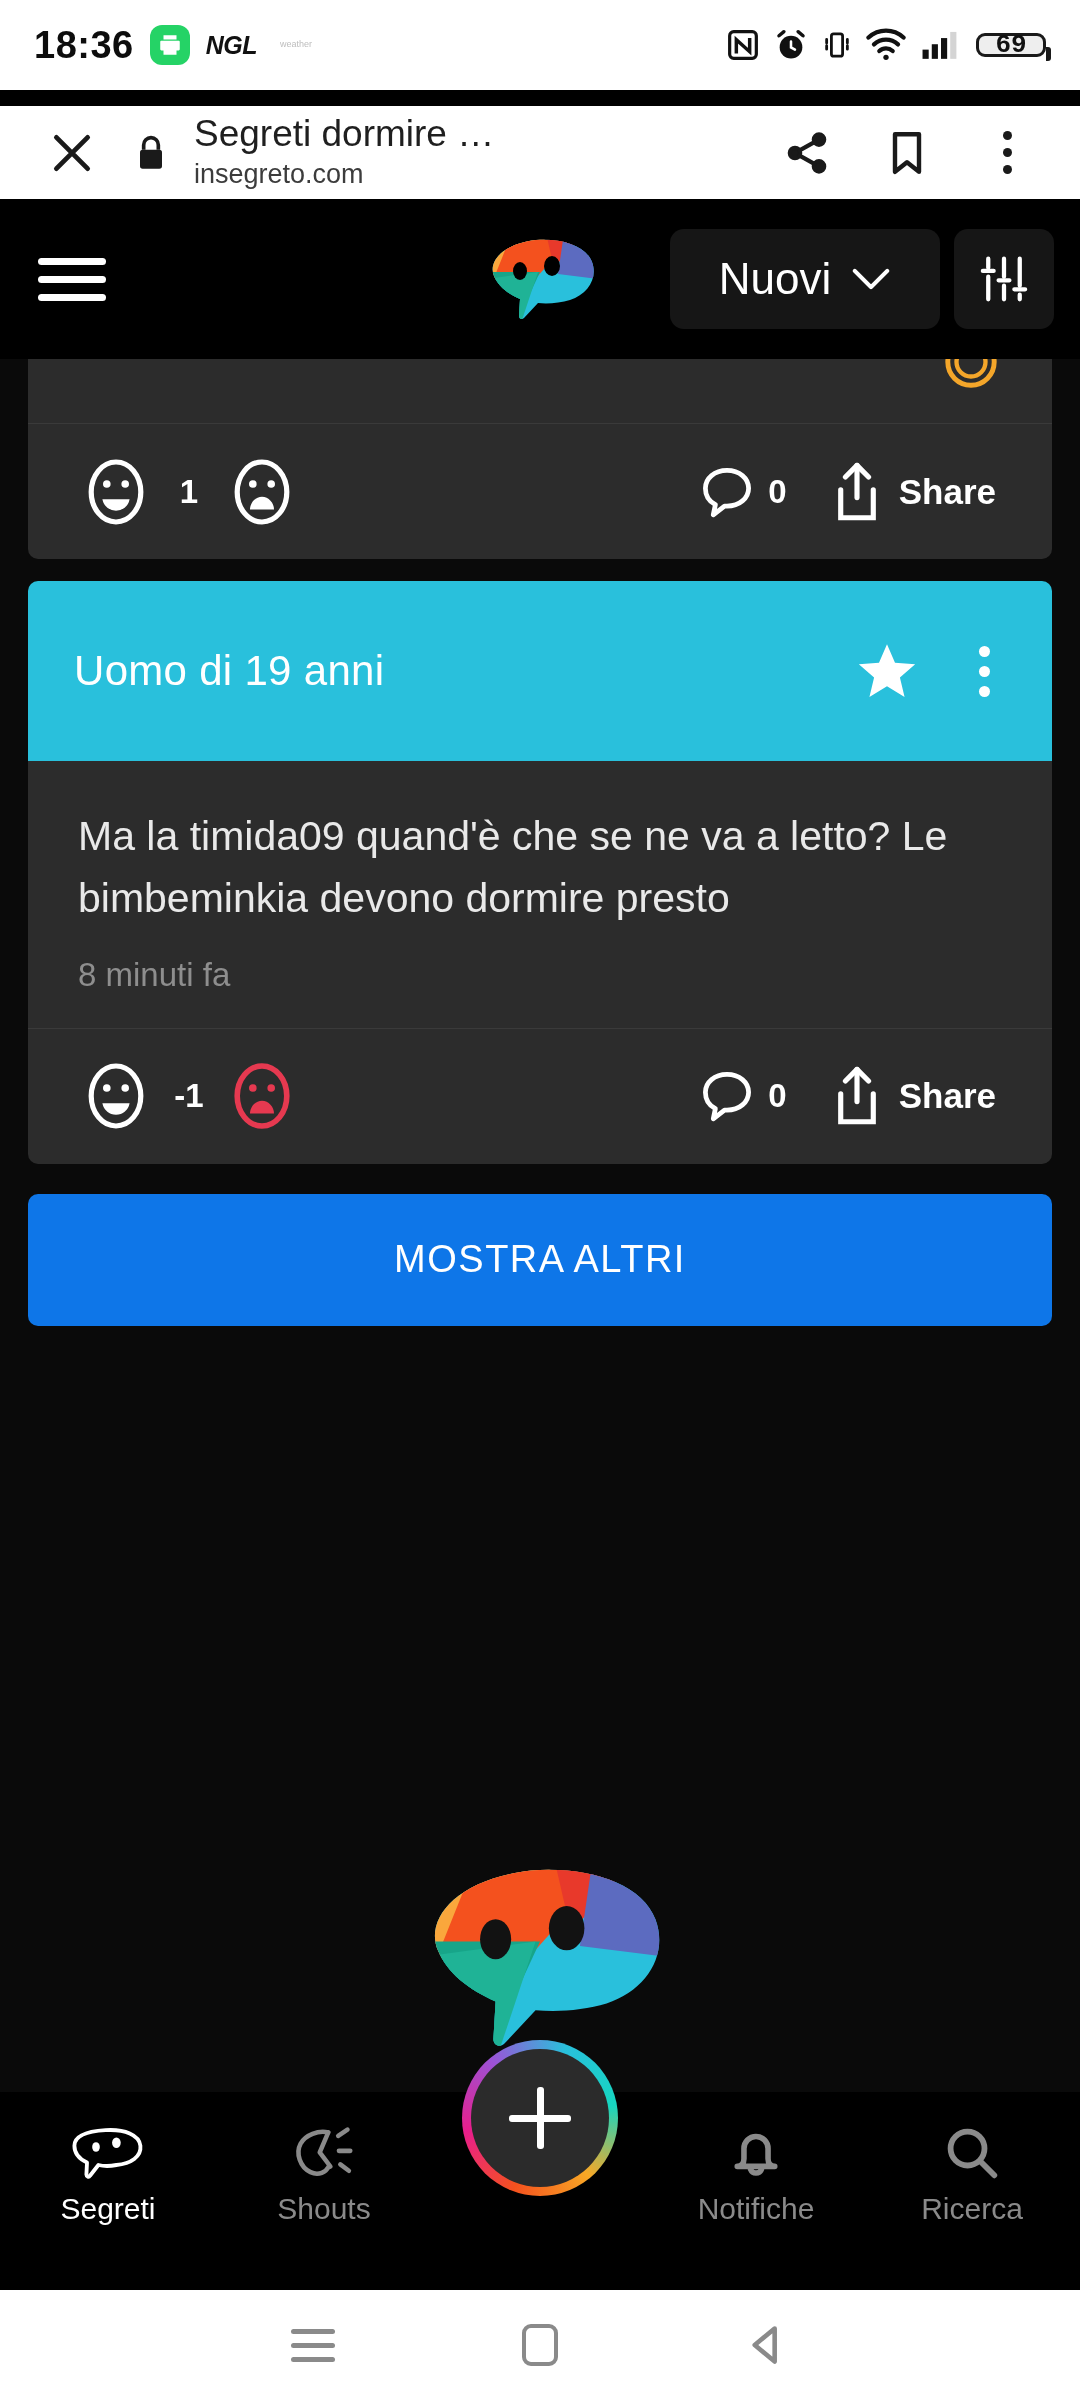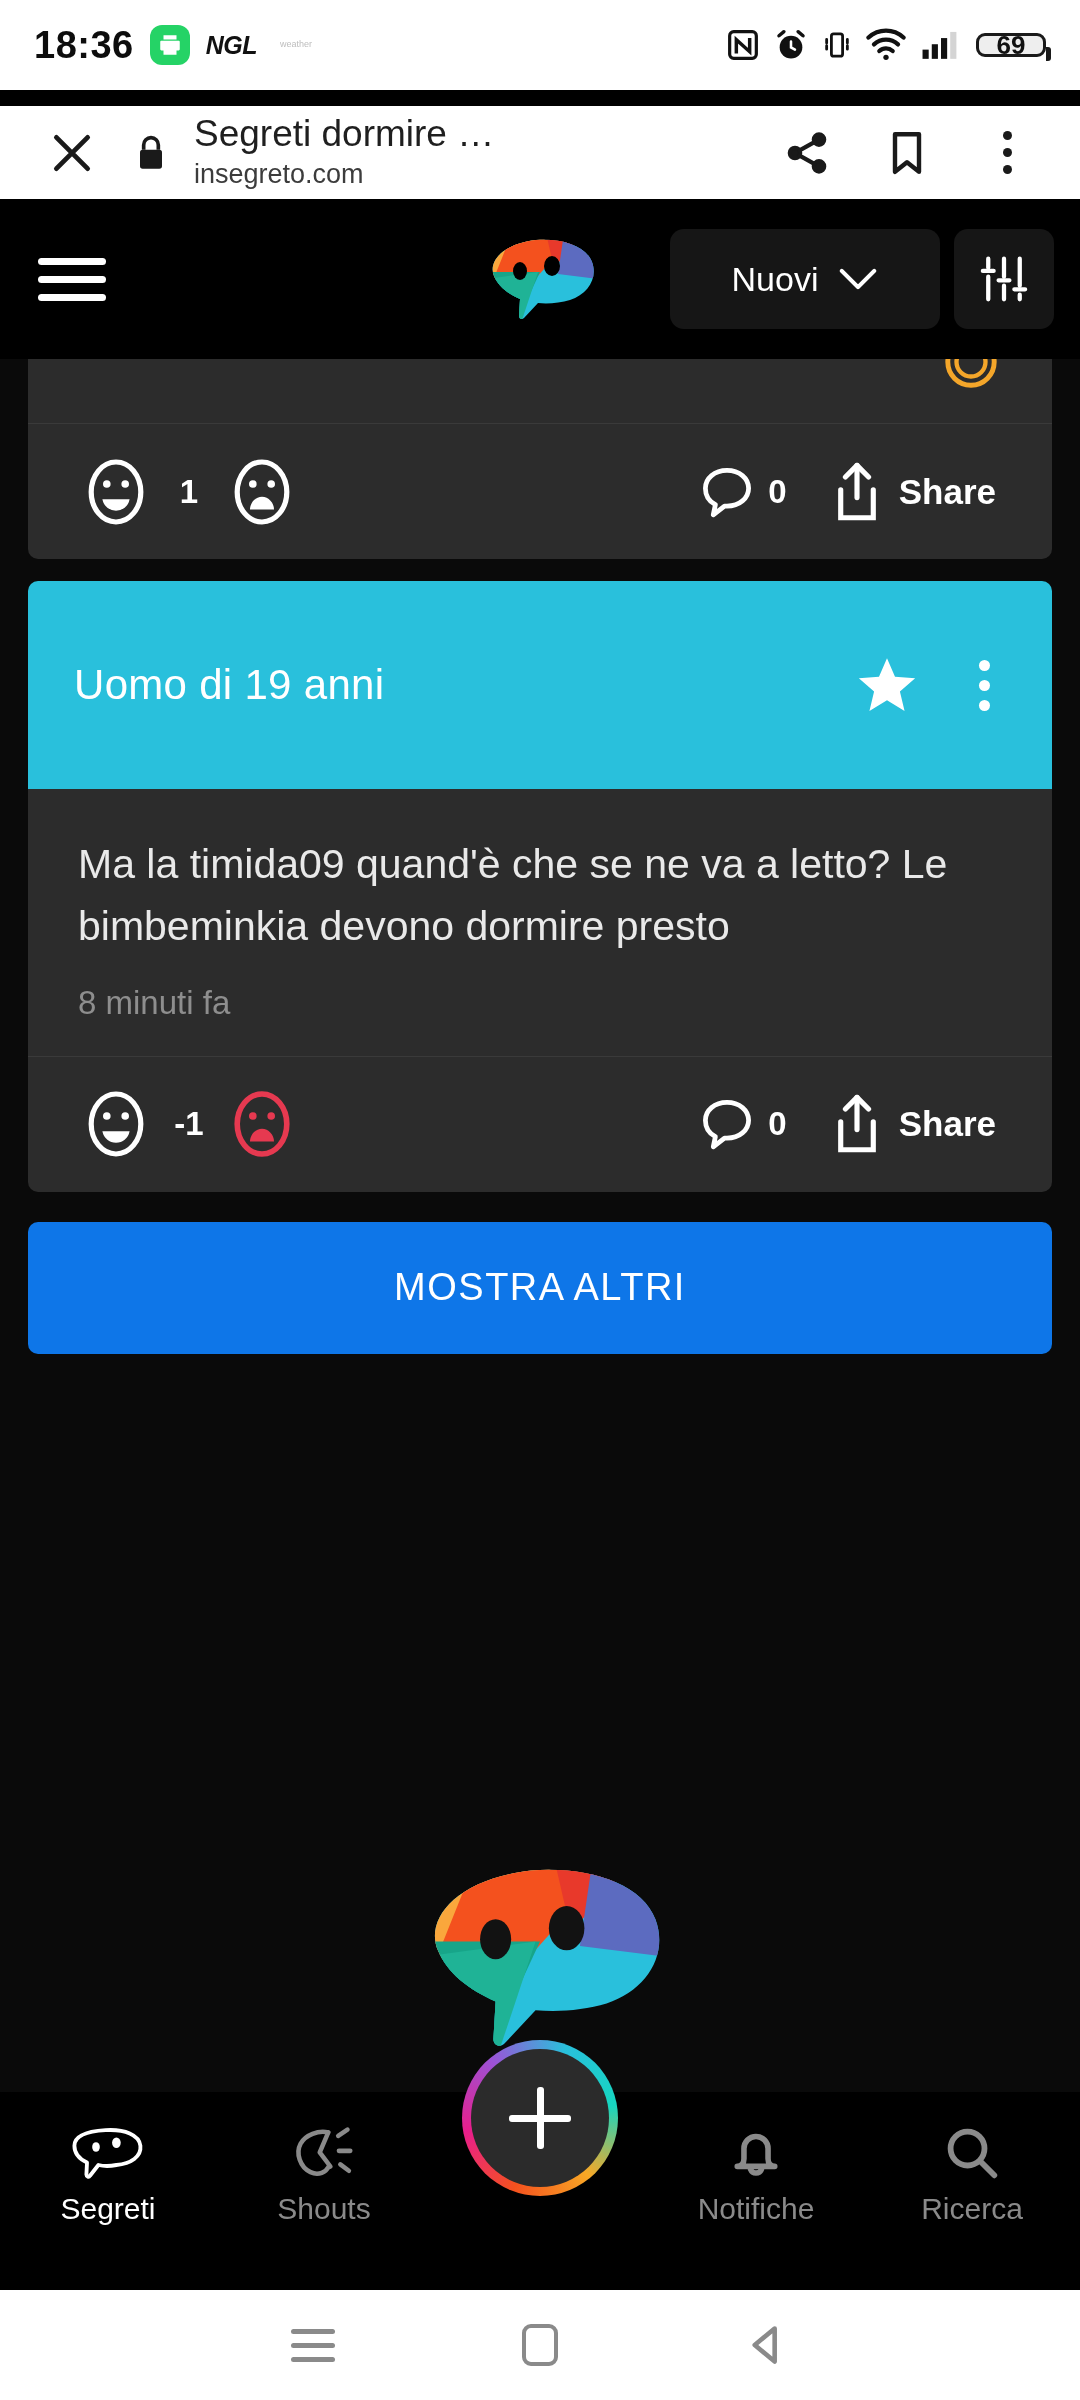--- a/index.html
+++ b/index.html
@@ -23,21 +23,21 @@
   .sb-appicon {
     width:40px; height:40px; border-radius:12px; background:#25D366;
     display:flex; align-items:center; justify-content:center;
   }
   .sb-ngl { font-size:25px; font-weight:900; color:#111; letter-spacing:-0.5px; font-style:italic; }
   .sb-faded { font-size:9px; color:#bdbdbd; line-height:1.1; width:46px; overflow:hidden; text-align:center; }
   .sb-right { display:flex; align-items:center; gap:15px; }
   .sb-right svg { display:block; }
   .battery {
     width:70px; height:24px; border:3.5px solid #1a1a1a; border-radius:9px;
-    display:flex; align-items:center; justify-content:center; position:relative; background:#eee;
+    display:flex; align-items:center; justify-content:center; position:relative; background:#eee;font-family:Liberation Mono, monospace;
   }
   .battery::after {
     content:""; position:absolute; right:-8px; top:11px; width:5px; height:14px;
     background:#1a1a1a; border-radius:0 3px 3px 0;
   }
   .battery span { font-size:26px; font-weight:600; color:#111; }
 
   
   .browserbar {
     background:#fff; flex:0 0 93px; display:flex; align-items:center;
@@ -61,21 +61,21 @@
   }
   .hamburger { width:92px; height:92px; display:flex; flex-direction:column; justify-content:center; gap:11px; padding:0 12px; }
   .hamburger i { display:block; height:7px; background:#fff; border-radius:4px; }
   .hdr-logo { position:absolute; left:50%; transform:translateX(-50%); width:150px; height:86px; display:flex; align-items:center; justify-content:center; }
   .hdr-logo svg { width:122px; height:82px; }
   .hdr-right { margin-left:auto; display:flex; align-items:center; gap:14px; }
   .sortbtn {
     background:#161616; border-radius:14px; height:100px; min-width:270px;
     display:flex; align-items:center; justify-content:center; gap:20px; padding:0 30px;
   }
-  .sortbtn span { font-size:34px; color:#fff; }
+  .sortbtn span { font-size:44px; color:#fff; }
   .filterbtn {
     background:#161616; border-radius:14px; width:100px; height:100px;
     display:flex; align-items:center; justify-content:center;
   }
 
   
   .feed { flex:1 1 auto; background:#0a0a0a; overflow:hidden; position:relative; }
 
   .card { margin:0 28px 0 28px; border-radius:10px; overflow:hidden; }
 
@@ -93,21 +93,21 @@
   .act-count { font-size:33px; font-weight:700; color:#fff; min-width:74px; text-align:center; }
   .act-right { margin-left:auto; display:flex; align-items:center; gap:0; padding-right:56px; }
   .act-comment { display:flex; align-items:center; gap:14px; padding:0 44px; }
   .act-comment span { font-size:33px; font-weight:700; color:#fff; }
   .act-share { display:flex; align-items:center; gap:16px; }
   .act-share span { font-size:35px; font-weight:700; color:#fff; }
 
   
   .card-post { margin-top:22px; }
   .post-head {
-    background:#29C0DC; height:208px; display:flex; align-items:center;
+    background:#29C0DC; height:180px; display:flex; align-items:center;
     padding:0 36px 0 46px;
   }
   .post-head .author { font-size:42px; color:#fff; font-weight:400; letter-spacing:0.3px; }
   .post-head .ph-actions { margin-left:auto; display:flex; align-items:center; gap:22px; }
   .ph-star { width:86px; height:86px; display:flex; align-items:center; justify-content:center; }
   .ph-dots { width:64px; height:86px; display:flex; align-items:center; justify-content:center; }
   .dots { display:flex; flex-direction:column; gap:9px; }
   .dots i { width:11px; height:11px; border-radius:50%; background:#fff; display:block; }
 
   .post-body { background:#2c2c2c; padding:44px 50px 0 50px; }

